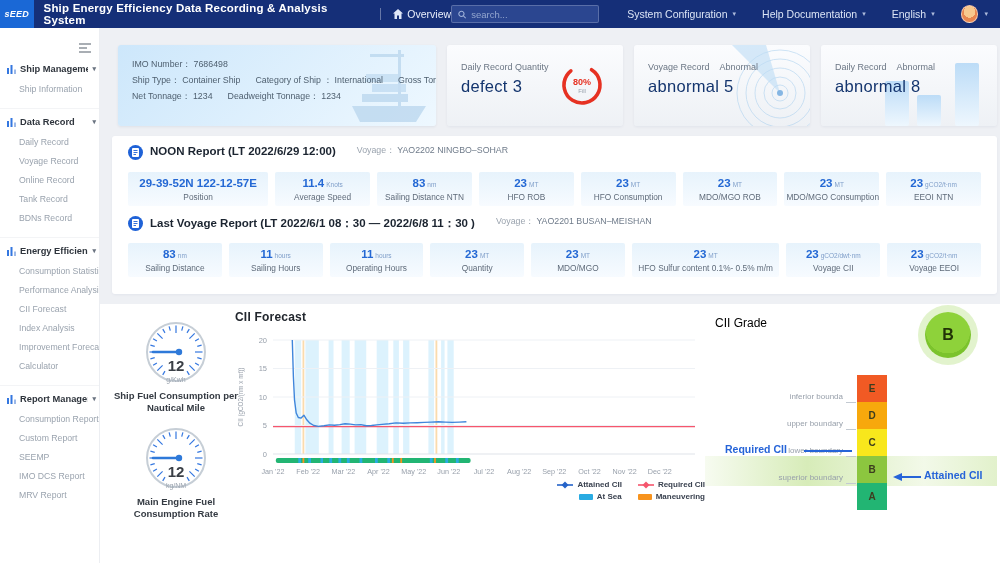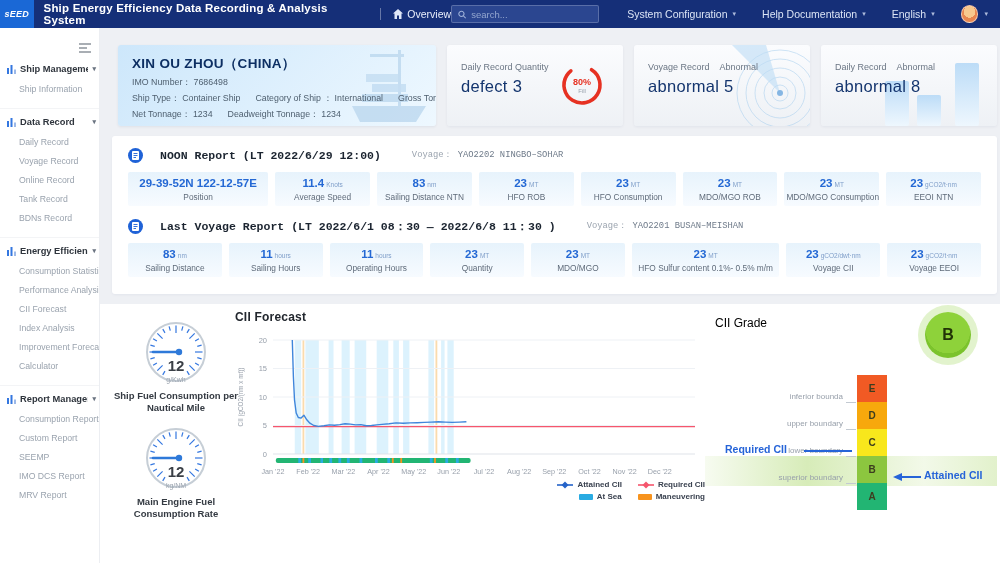--- a/index.html
+++ b/index.html
@@ -51,21 +51,21 @@
   .sc-text { position:absolute; left:14px; top:17px; z-index:2; }
   .sc-title { font-size:9px; color:#6b7684; white-space:nowrap; }
   .sc-status { margin-left:10px; }
   .sc-value { font-size:16.5px; font-weight:normal; color:#14356e; margin-top:5px; letter-spacing:.3px; }
   .card-art { position:absolute; right:0; top:0; z-index:1; }
   .fill-gauge { position:absolute; right:16px; top:15px; z-index:2; }
 
   
   .reports-panel { position:absolute; left:112px; top:136px; width:885px; height:158px; background:#fff;
     border-radius:3px; box-shadow:0 1px 3px rgba(16,40,90,.05); padding:9px 16px; }
-  .sec-head { display:flex; align-items:center; gap:17px; height:20px;font-family:Liberation Mono, monospace; }
+  .sec-head { display:flex; gap:7px; height:20px; }
   .sec-icon { width:15px; height:15px; border-radius:50%; background:#1f62d7; display:flex;
     align-items:center; justify-content:center; flex:none; }
   .sec-title { font-size:11.5px; font-weight:bold; color:#1b2430; white-space:nowrap; }
   .sec-voyage { margin-left:14px; font-size:8.8px; color:#9aa3ae; white-space:nowrap; }
   .sec-voyage b { font-weight:normal; color:#6f7b8a; }
   .metrics-row { display:flex; gap:7px; margin-top:7px; margin-bottom:10px; }
   .metric-tile { flex:1; background:linear-gradient(180deg,#e7f3fc,#f7fbff); border-radius:2px;
     text-align:center; padding:5px 2px 4px; overflow:hidden; }
   .metric-value { font-size:11.5px; font-weight:bold; color:#2468d4; white-space:nowrap; }
   .metric-unit { font-size:6.5px; color:#7f9ec9; margin-left:2px; font-weight:normal; }
@@ -211,21 +211,20 @@
         <div class="side-item">Custom Report</div>
         <div class="side-item">SEEMP</div>
         <div class="side-item">IMO DCS Report</div>
         <div class="side-item">MRV Report</div>
       </div>
     </div>
 </div>
 
 <div class="cards-row">
   <div class="ship-card">
-    <div class="ship-name">XIN OU ZHOU（CHINA）</div>
     <div>
         <div class="ship-row">
           <span>IMO Number： 7686498</span>
         </div>
         <div class="ship-row">
           <span>Ship Type： Container Ship</span>
           <span>Category of Ship ： International</span>
           <span>Gross Tonnage： 1234</span>
         </div>
         <div class="ship-row">

